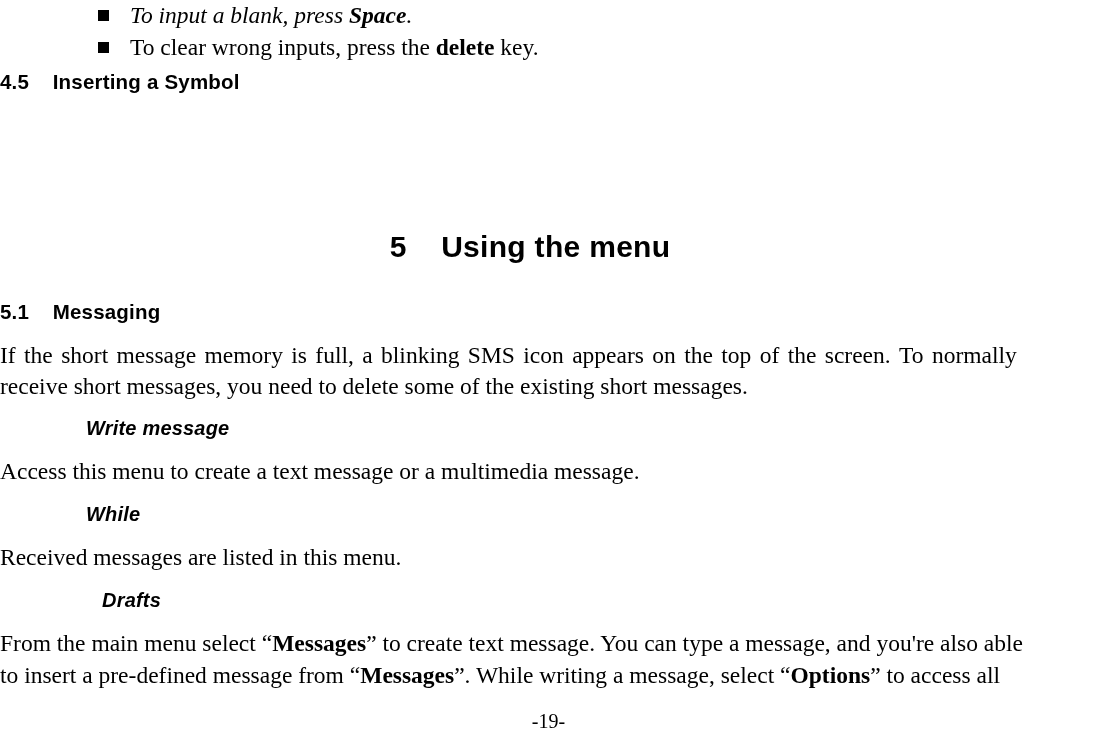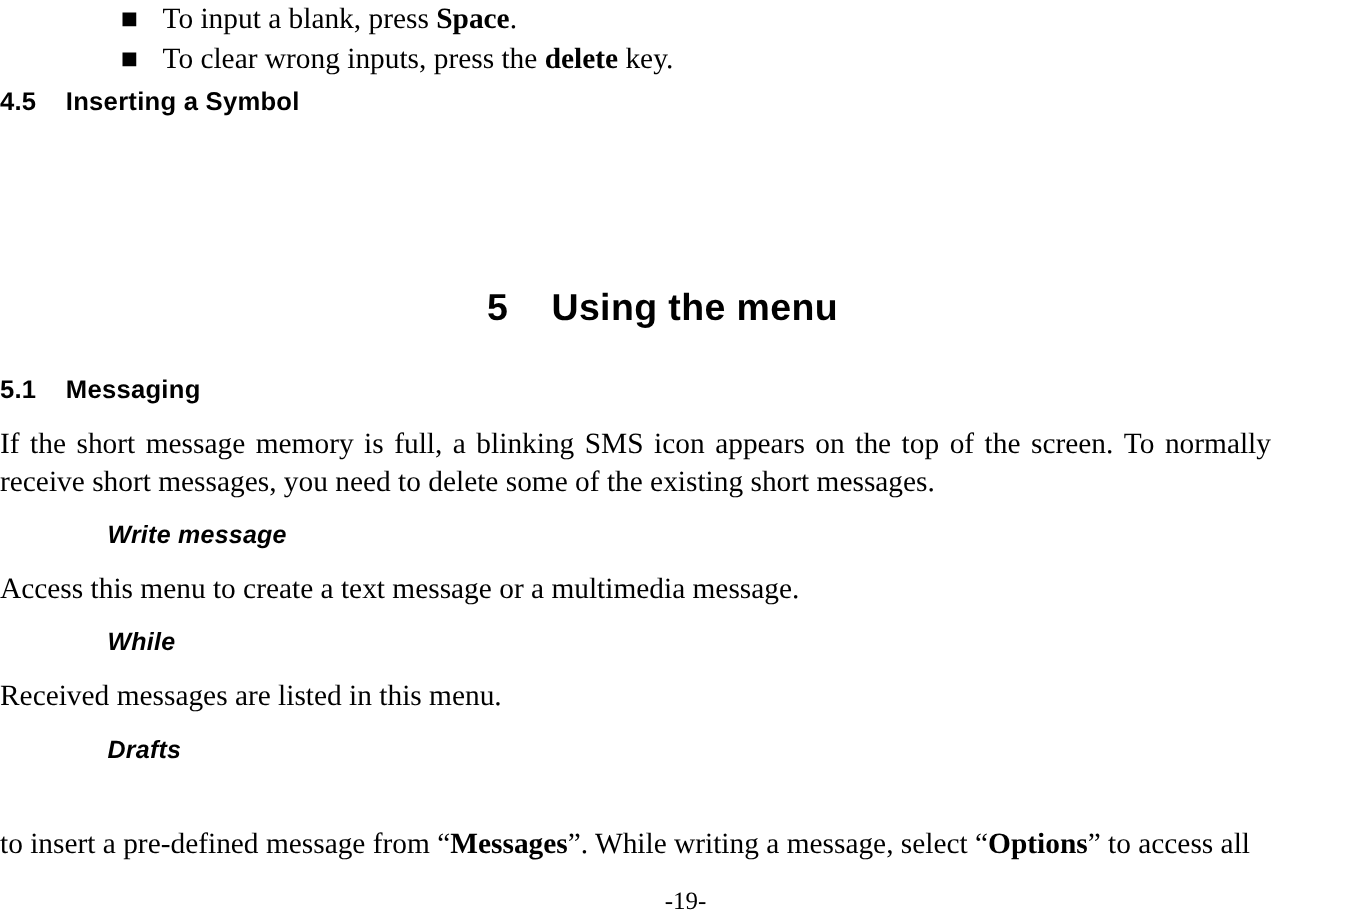--- a/index.html
+++ b/index.html
@@ -107,21 +107,21 @@
   }
 
   .abs { position: absolute; }
 </style>
 </head>
 <body>
 
 <div class="page">
 
   <ul class="bullet-list">
-    <li class="bullet-item" style="top:0px;">
+    <li class="bullet-item" style="top:0px;font-style:italic;">
       <span class="bullet-mark"></span>
       <span>To input a blank, press </span><b>Space</b><span>.</span>
     </li>
     <li class="bullet-item" style="margin-top:2px;">
       <span class="bullet-mark"></span>
       <span>To clear wrong inputs, press the </span><b>delete</b><span> key.</span>
     </li>
   </ul>
 
   <div class="sec-heading abs" style="left:0px; top:69px;">4.5    Inserting a Symbol</div>
@@ -154,22 +154,25 @@
     <span class="w">normally</span>
   </div>
   <div class="body-line abs" style="left:0px; top:371px;">receive short messages, you need to delete some of the existing short messages.</div>
 
   <div class="sub-heading abs" style="left:0px; top:414px;">Write message</div>
   <div class="body-line abs" style="left:0px; top:456px;">Access this menu to create a text message or a multimedia message.</div>
 
   <div class="sub-heading abs" style="left:0px; top:500px;">While</div>
   <div class="body-line abs" style="left:0px; top:542px;">Received messages are listed in this menu.</div>
 
-  <div class="sub-heading abs" style="left:0px; top:586px;">Drafts</div>
+  <div class="sub-heading abs" style="left:16px; top:586px;">Drafts</div>
 
+  <div class="body-line abs" style="left:0px; top:628px;">
+    <span>From the main menu select “</span><b>Messages</b><span>” to create text message. You can type a message, and you're also able</span>
+  </div>
 
   <div class="body-line abs" style="left:0px; top:660px;">
     <span>to insert a pre-defined message from “</span><b>Messages</b><span>”. While writing a message, select “</span><b>Options</b><span>” to access all</span>
   </div>
 
   <div class="footer">-19-</div>
 
 </div>
 
 </body></html>

